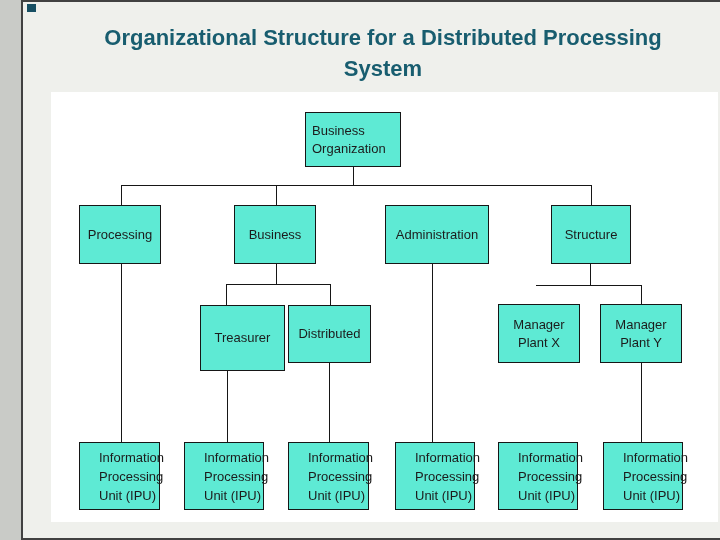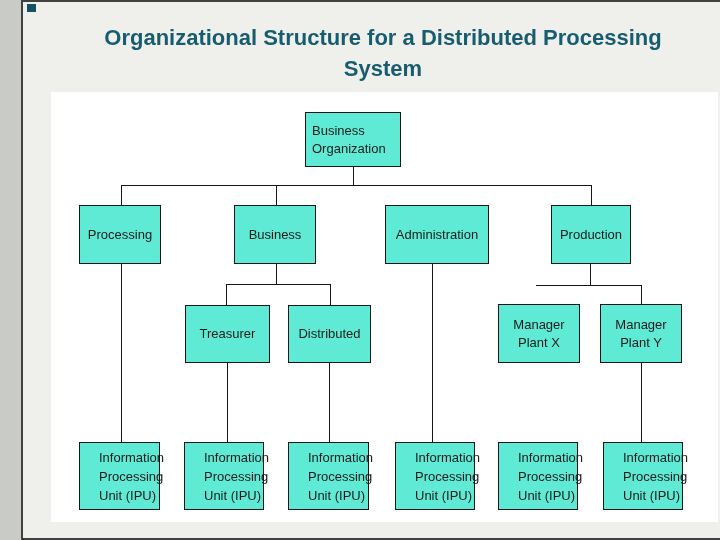--- a/index.html
+++ b/index.html
@@ -86,24 +86,24 @@
 
   <div class="node center" style="left:211px;top:203px;width:82px;height:59px">
     <span>Business</span>
   </div>
 
   <div class="node center" style="left:362px;top:203px;width:104px;height:59px">
     <span>Administration</span>
   </div>
 
   <div class="node center" style="left:528px;top:203px;width:80px;height:59px">
-    <span>Production</span>
+    <span>Structure</span>
   </div>
 
-  <div class="node center" style="left:162px;top:303px;width:85px;height:58px">
+  <div class="node center" style="left:177px;top:303px;width:85px;height:66px">
     <span>Treasurer</span>
   </div>
 
   <div class="node center" style="left:265px;top:303px;width:83px;height:58px">
     <span>Distributed</span>
   </div>
 
   <div class="node center" style="left:475px;top:302px;width:82px;height:59px">
     <span>Manager
 Plant X</span>

